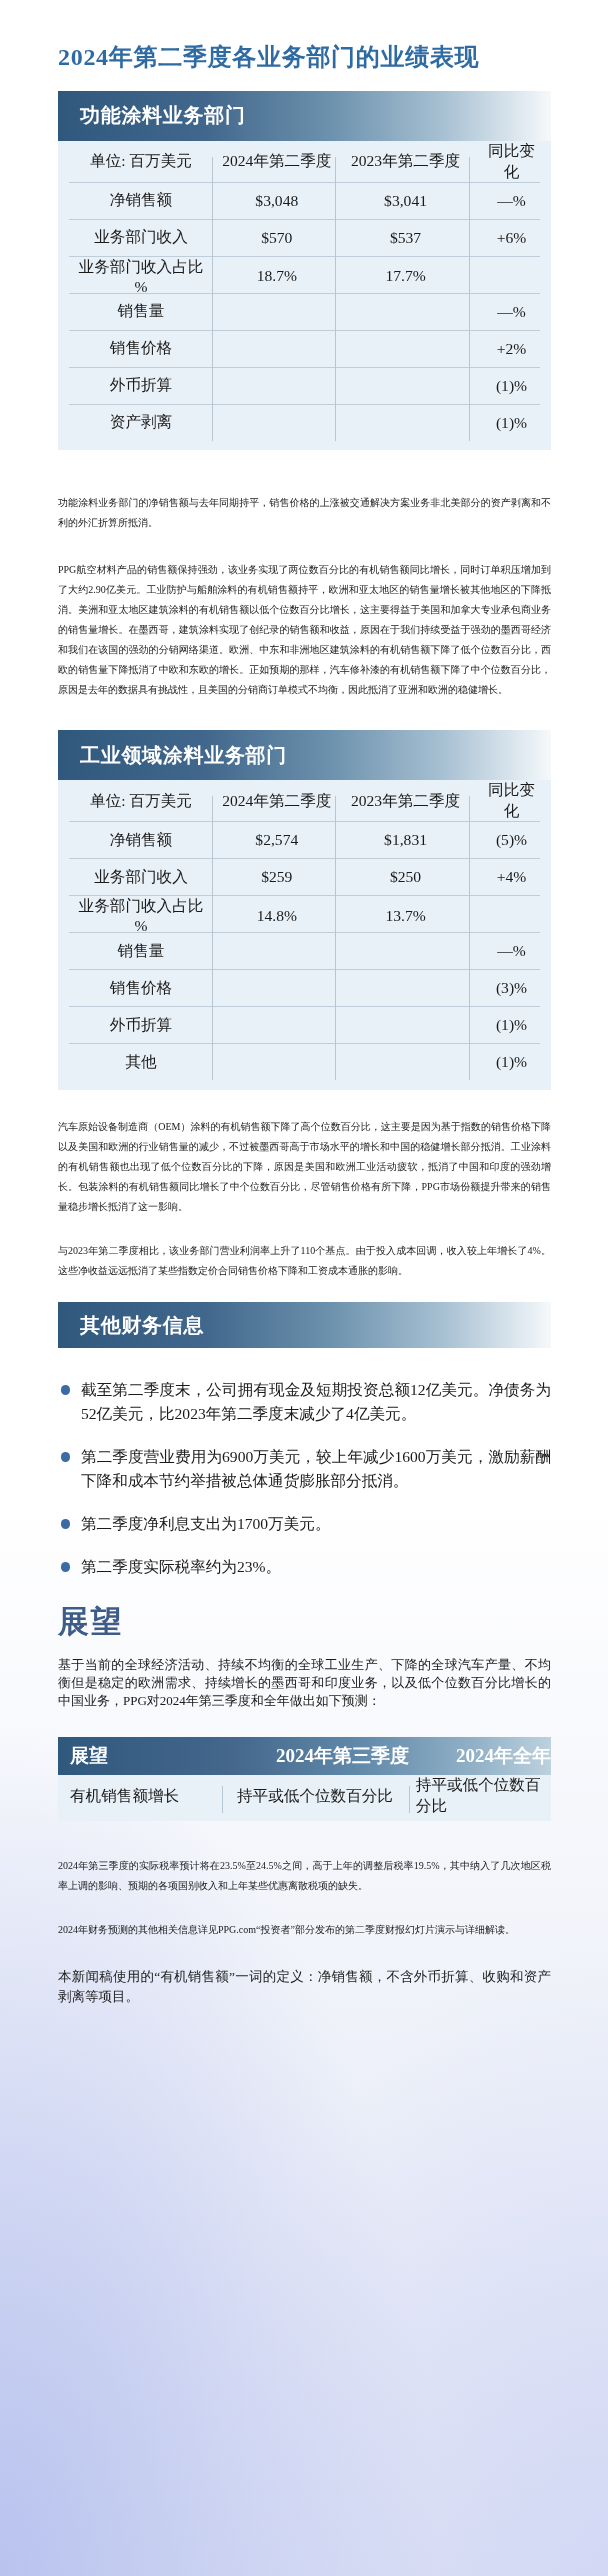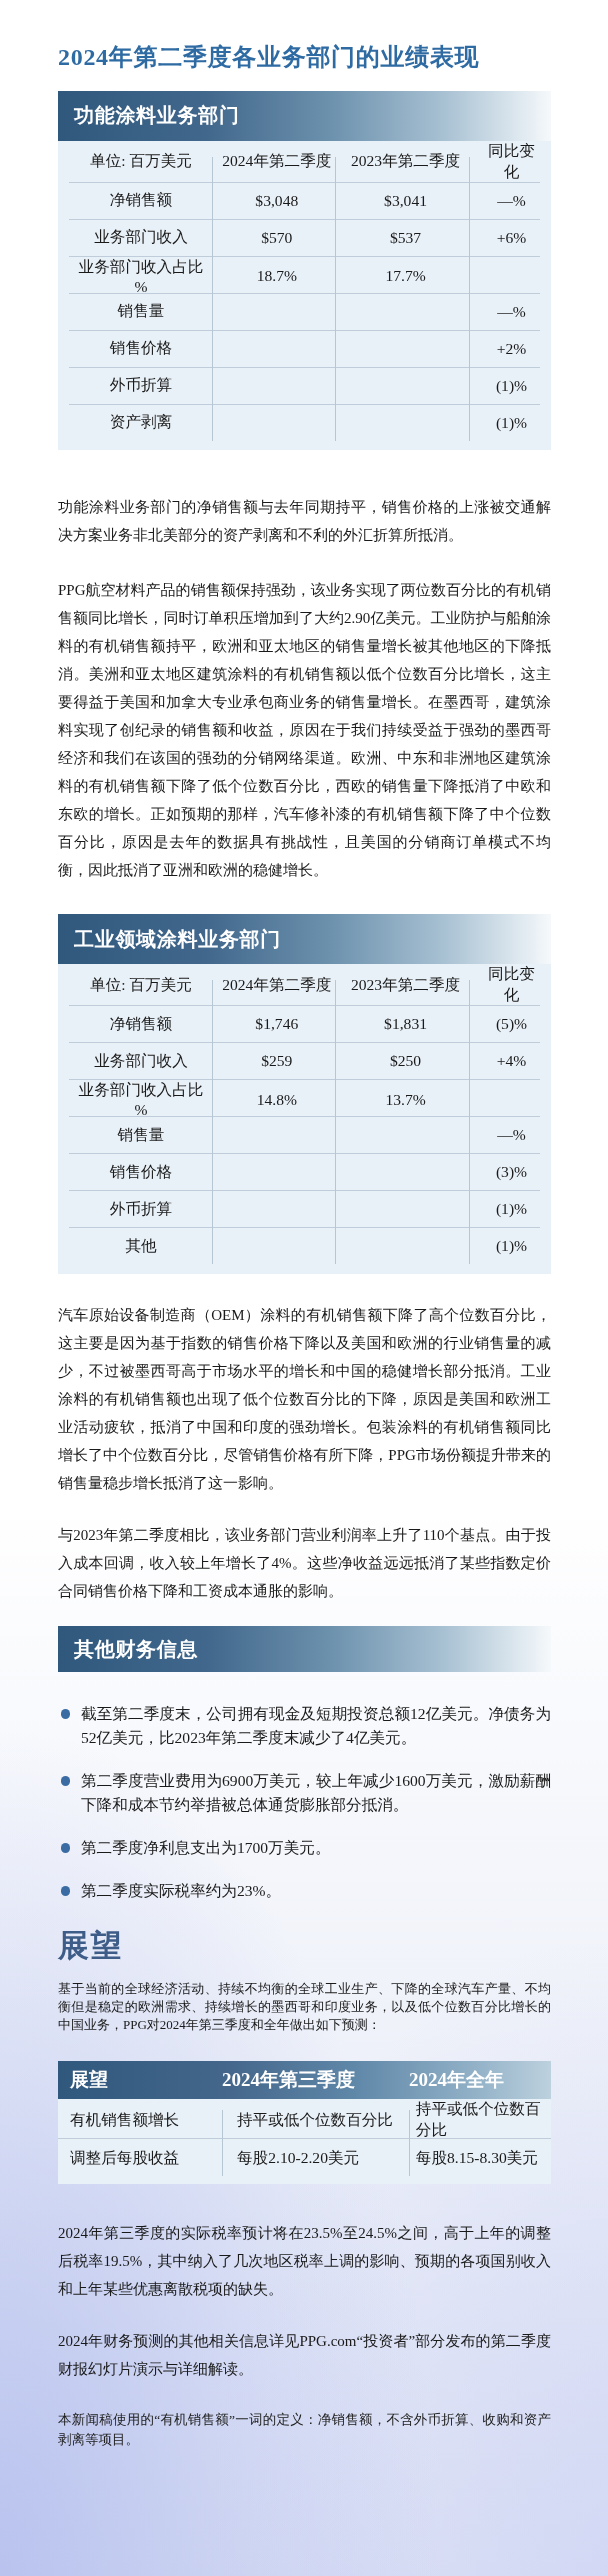--- a/index.html
+++ b/index.html
@@ -15,42 +15,42 @@
   }
   .content { padding:0 58px; }
 
   .page-title {
     margin-top:43px; font-size:24px; font-weight:700; color:#2f6ba3; line-height:1.2;
     letter-spacing:0.7px;
   }
 
   
   .bar {
-    height:50px; display:flex; align-items:center; padding-left:16px;
+    height:50px; display:flex; align-items:center; padding-left:22px;
     background:linear-gradient(90deg,#30587d 0%,#41678c 30%,#6c91ad 55%,#a7c0d2 78%,#e3ecf2 95%,#f6f9fb 100%);
     color:#fff; font-size:20px; font-weight:700; letter-spacing:0.7px;
   }
   .bar.standalone { margin-top:21.6px; height:46px; }
 
   
   .panel { margin-top:19px; }
   .panel-body { position:relative; background:#e9f1f8; padding:0 10.8px 9.5px 10.8px; }
   .vline { position:absolute; top:16px; bottom:9.5px; width:0.7px; background:#b6c6d3; }
   .trow {
     display:grid; grid-template-columns:143px 122px 134px 1fr; align-items:center;
     height:37px; font-size:15.6px;text-align:center;
   }
   .trow.head { height:41px; }
   .trow + .trow { border-top:0.7px solid rgba(140,160,180,0.45); }
   .trow .c1 { padding-left:1.4px; }
   .trow .c2 { padding-left:8px; }
   .trow .c3 { padding-left:9.5px; }
   .trow .c4 { padding-left:15px; }
 
-  .para { margin-top:27px; font-size:15px; line-height:28px; text-align:justify; }
+  .para { margin-top:27px; font-size:10px; line-height:20px; text-align:justify; }
   .para.mt52 { margin-top:35px; }
   .para.mt64 { margin-top:43px; }
   .para.mt36 { margin-top:24px; }
   .panel.mt44 { margin-top:30px; }
 
   
   .bullets { margin-top:30px; }
   .bullet { display:flex; margin-top:19px; }
   .bullet:first-child { margin-top:0; }
   .dot { flex:0 0 9.5px; width:9.5px; height:9.5px; border-radius:50%; background:#3a6ca3; margin:6.8px 10.8px 0 2.7px; }
@@ -60,21 +60,21 @@
   .outlook-intro { margin-top:15px; font-size:13px; line-height:18px; text-align:justify; }
 
   
   .opanel { margin-top:27px; }
   .obar {
     height:38px; display:grid; grid-template-columns:164px 187px 1fr; align-items:center;
     background:linear-gradient(90deg,#30587d 0%,#44678b 35%,#5f87a8 60%,#93b2c8 85%,#bdd1de 100%);
     color:#fff; font-size:19px; font-weight:700;
   }
   .obar .oc1 { padding-left:12px; }
-  .obar .oc2, .obar .oc3 { text-align:left; }
+  .obar .oc2, .obar .oc3 { text-align:right; }
   .obody { position:relative; background:#e9f1f8; padding:0 0 6.8px 0; }
   .orow { display:grid; grid-template-columns:164px 187px 1fr; align-items:center; height:39px; font-size:15.6px; }
   .orow + .orow { border-top:0.7px solid rgba(140,160,180,0.45); }
   .orow .oc1 { padding-left:12px; }
   .orow .oc2 { padding-left:15px; }
   .orow .oc3 { padding-left:6.8px; }
   .ovline { position:absolute; top:10.8px; bottom:8px; width:0.7px; background:#b6c6d3; }
 
   .footnote { margin-top:27px; font-size:13.5px; line-height:20px; color:#222; text-align:justify; }
 </style>
@@ -153,21 +153,21 @@
         <div class="vline" style="left:277px"></div>
         <div class="vline" style="left:411px"></div>
         <div class="trow head">
           <div class="c1">单位: 百万美元</div>
           <div class="c2">2024年第二季度</div>
           <div class="c3">2023年第二季度</div>
           <div class="c4">同比变化</div>
         </div>
         <div class="trow">
           <div class="c1">净销售额</div>
-          <div class="c2">$1,746</div>
+          <div class="c2">$2,574</div>
           <div class="c3">$1,831</div>
           <div class="c4">(5)%</div>
         </div>
         <div class="trow">
           <div class="c1">业务部门收入</div>
           <div class="c2">$259</div>
           <div class="c3">$250</div>
           <div class="c4">+4%</div>
         </div>
         <div class="trow">
@@ -236,25 +236,20 @@
         <div class="oc3">2024年全年</div>
       </div>
       <div class="obody">
         <div class="ovline" style="left:164px"></div>
         <div class="ovline" style="left:351px"></div>
         <div class="orow">
           <div class="oc1">有机销售额增长</div>
           <div class="oc2">持平或低个位数百分比</div>
           <div class="oc3">持平或低个位数百分比</div>
         </div>
-        <div class="orow">
-          <div class="oc1">调整后每股收益</div>
-          <div class="oc2">每股2.10-2.20美元</div>
-          <div class="oc3">每股8.15-8.30美元</div>
-        </div>
       </div>
     </section>
 
     <p class="para mt52">2024年第三季度的实际税率预计将在23.5%至24.5%之间，高于上年的调整后税率19.5%，其中纳入了几次地区税率上调的影响、预期的各项国别收入和上年某些优惠离散税项的缺失。</p>
     <p class="para mt36">2024年财务预测的其他相关信息详见PPG.com“投资者”部分发布的第二季度财报幻灯片演示与详细解读。</p>
 
     <p class="footnote">本新闻稿使用的“有机销售额”一词的定义：净销售额，不含外币折算、收购和资产剥离等项目。</p>
 
   </div>
 </div>

